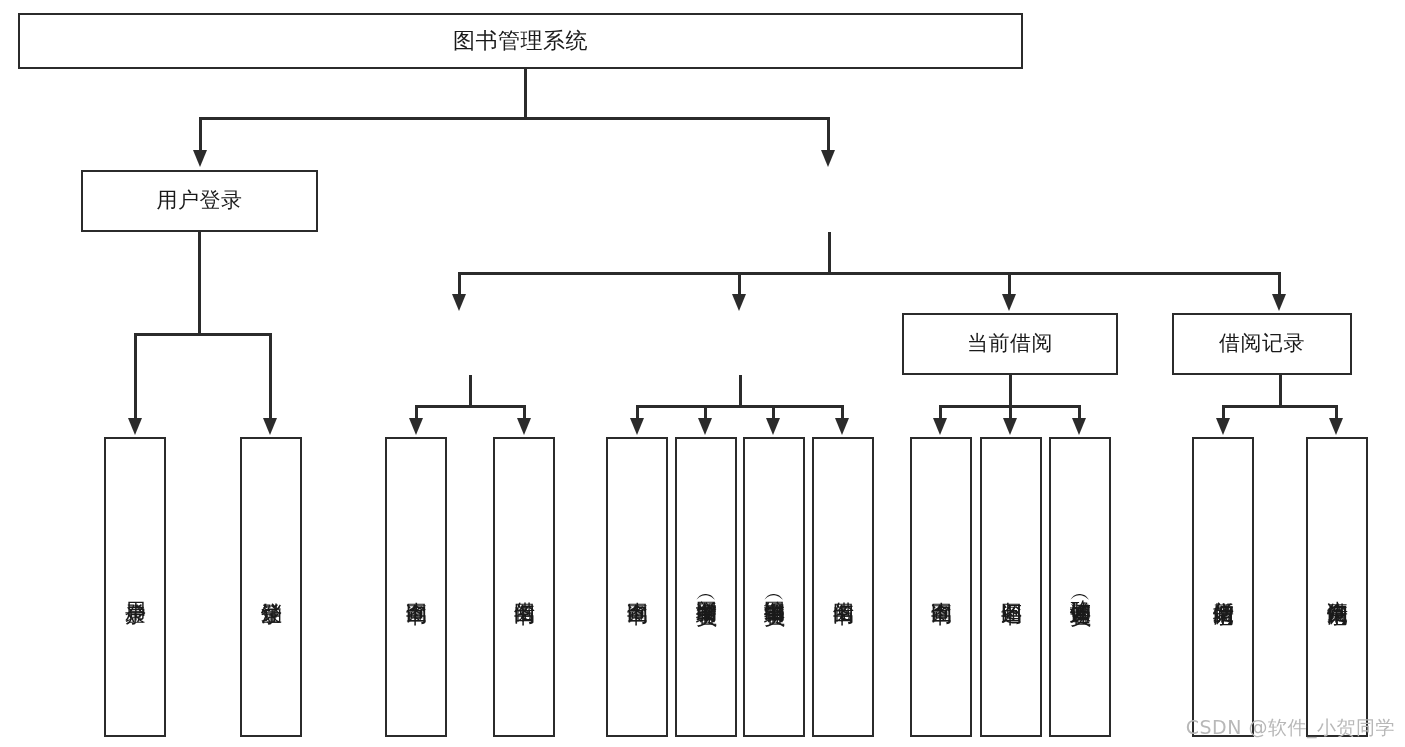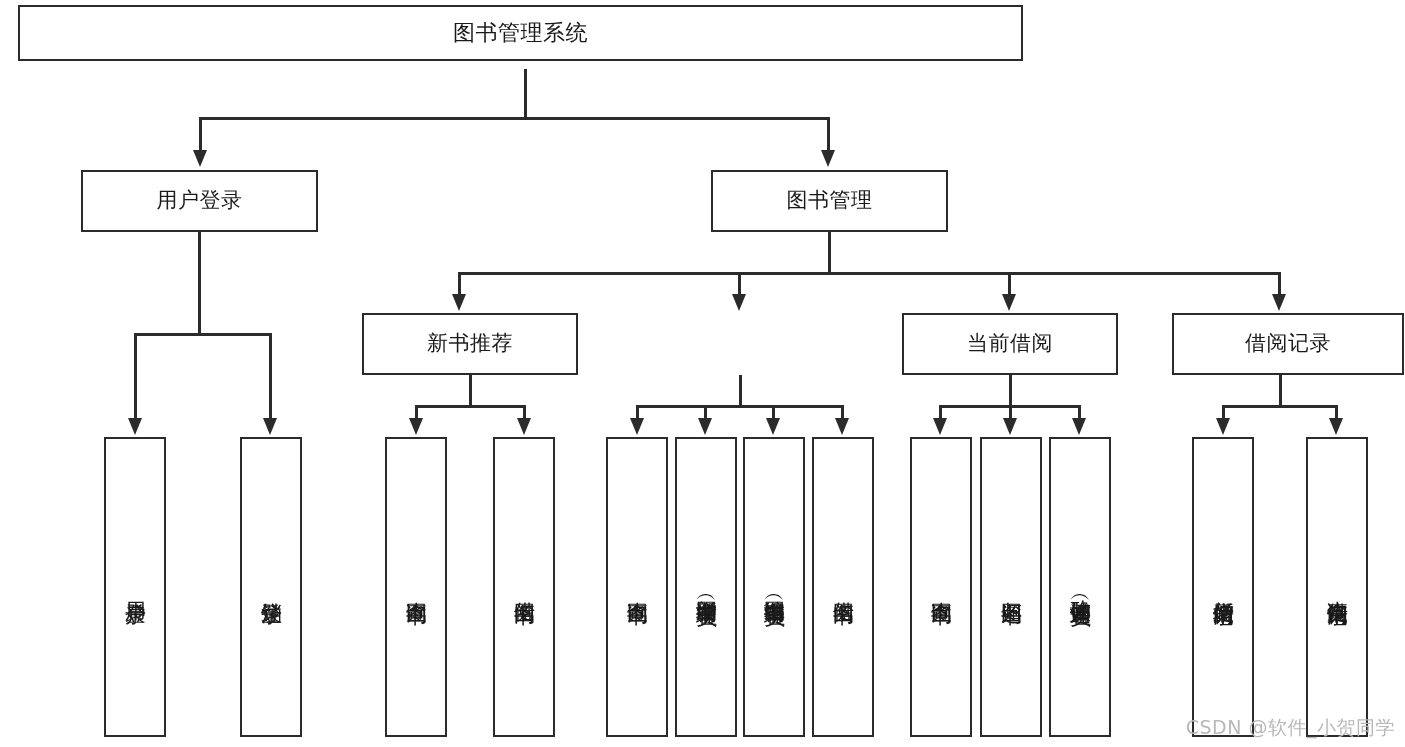--- a/index.html
+++ b/index.html
@@ -76,57 +76,55 @@
     color: #b8b8b8;
     white-space: nowrap;
     letter-spacing: 0.5px;
   }
 </style>
 </head>
 <body>
 
 <div id="diagram-root">
 
-  <div class="node node-h node-root" style="left:18px; top:5px; width:1005px; height:56px;">图书管理系统</div>
+  <div class="node node-h node-root" style="left:18px; top:13px; width:1005px; height:56px;">图书管理系统</div>
 
   <div class="edge edge-v" style="left:524px; top:69px; width:2.5px; height:49px;"></div>
 
   <div class="edge edge-h" style="left:199px; top:117px; width:631px; height:2.5px;"></div>
 
   <div class="edge edge-v" style="left:199px; top:117px; width:2.5px; height:35px;"></div>
   <div class="arrow" style="left:193px; top:150px;"></div>
 
   <div class="edge edge-v" style="left:827px; top:117px; width:2.5px; height:35px;"></div>
   <div class="arrow" style="left:821px; top:150px;"></div>
 
   <div class="node node-h" style="left:81px; top:170px; width:237px; height:62px;">用户登录</div>
 
-  <div class="node node-h" style="left:711px; top:170px; width:237px; height:62px;">图书管理</div>
 
   <div class="edge edge-v" style="left:198px; top:232px; width:2.5px; height:101px;"></div>
   <div class="edge edge-h" style="left:134px; top:333px; width:137px; height:2.5px;"></div>
   <div class="edge edge-v" style="left:134px; top:333px; width:2.5px; height:87px;"></div>
   <div class="arrow" style="left:128px; top:418px;"></div>
   <div class="edge edge-v" style="left:269px; top:333px; width:2.5px; height:87px;"></div>
   <div class="arrow" style="left:263px; top:418px;"></div>
 
   <div class="edge edge-v" style="left:828px; top:232px; width:2.5px; height:42px;"></div>
   <div class="edge edge-h" style="left:458px; top:272px; width:822px; height:2.5px;"></div>
   <div class="edge edge-v" style="left:458px; top:272px; width:2.5px; height:24px;"></div>
   <div class="arrow" style="left:452px; top:294px;"></div>
   <div class="edge edge-v" style="left:738px; top:272px; width:2.5px; height:24px;"></div>
   <div class="arrow" style="left:732px; top:294px;"></div>
   <div class="edge edge-v" style="left:1008px; top:272px; width:2.5px; height:24px;"></div>
   <div class="arrow" style="left:1002px; top:294px;"></div>
   <div class="edge edge-v" style="left:1278px; top:272px; width:2.5px; height:24px;"></div>
   <div class="arrow" style="left:1272px; top:294px;"></div>
 
-  <div class="node node-h" style="left:362px; top:313px; width:216px; height:62px;">新书推荐</div>
   <div class="node node-h" style="left:902px; top:313px; width:216px; height:62px;">当前借阅</div>
-  <div class="node node-h" style="left:1172px; top:313px; width:232px; height:62px;">借阅记录</div>
+  <div class="node node-h" style="left:1172px; top:313px; width:180px; height:62px;">借阅记录</div>
 
   <div class="edge edge-v" style="left:469px; top:375px; width:2.5px; height:32px;"></div>
   <div class="edge edge-h" style="left:415px; top:405px; width:110px; height:2.5px;"></div>
   <div class="edge edge-v" style="left:415px; top:405px; width:2.5px; height:15px;"></div>
   <div class="arrow" style="left:409px; top:418px;"></div>
   <div class="edge edge-v" style="left:523px; top:405px; width:2.5px; height:15px;"></div>
   <div class="arrow" style="left:517px; top:418px;"></div>
 
   <div class="edge edge-v" style="left:739px; top:375px; width:2.5px; height:32px;"></div>
   <div class="edge edge-h" style="left:636px; top:405px; width:208px; height:2.5px;"></div>

